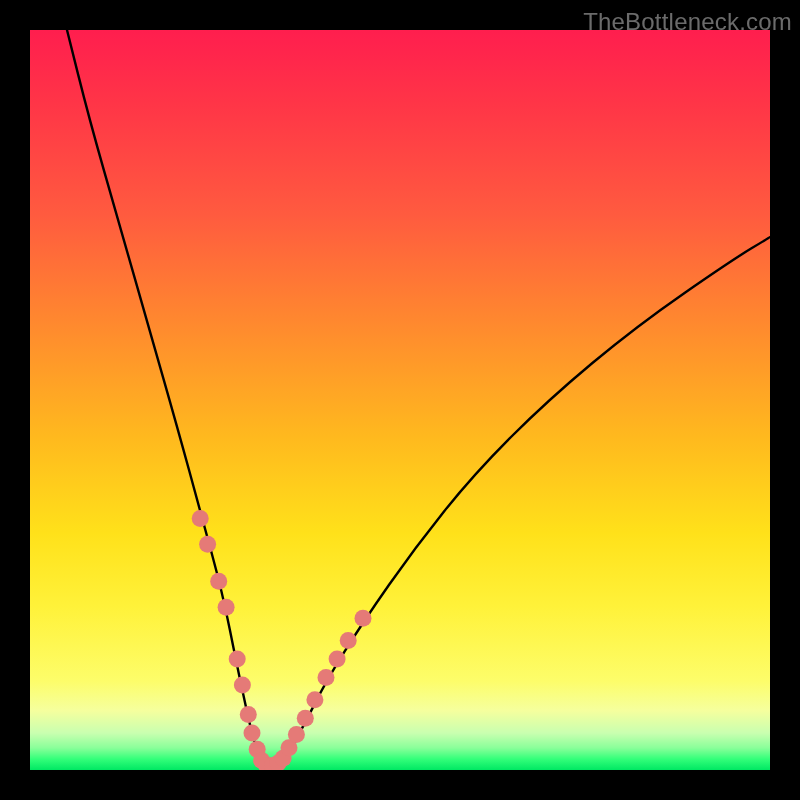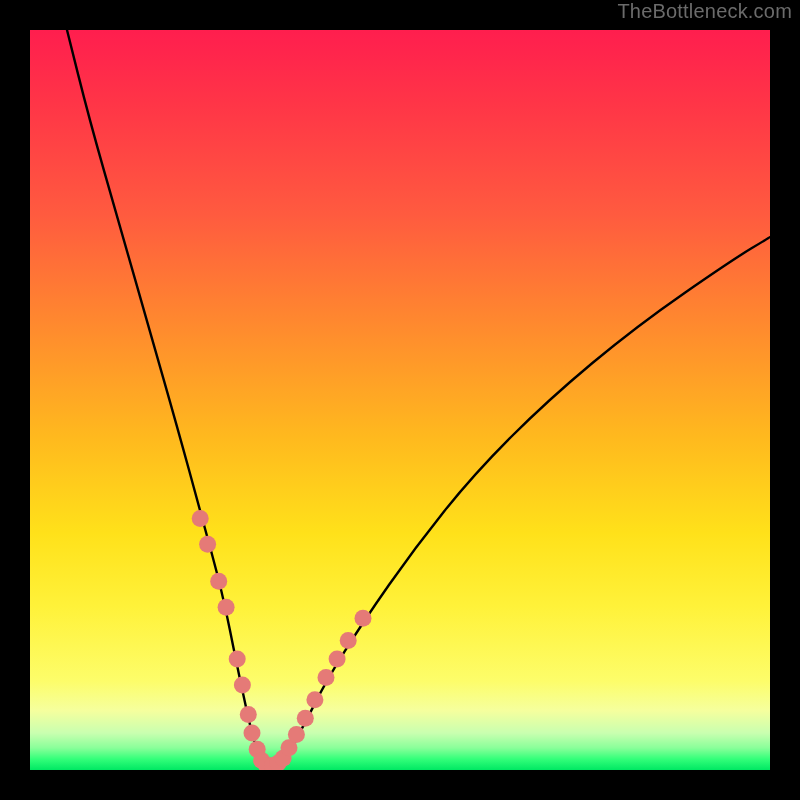--- a/index.html
+++ b/index.html
@@ -36,24 +36,24 @@
       #fdfd6a 88%,
       #f5ff9e 92%,
       #c9ffb0 95%,
       #8aff9a 97%,
       #34ff7a 98.5%,
       #00e863 100%
     );
   }
   .watermark {
     position: absolute;
-    top: 0;
+    top: 8px;
     right: 8px;
     color: #6b6b6b;
-    font-size: 20px;
+    font-size: 24px;
     font-weight: 400;
     letter-spacing: 0.2px;
     z-index: 10;
   }
   svg {
     position: absolute;
     left: 0;
     top: 0;
   }
 </style>

